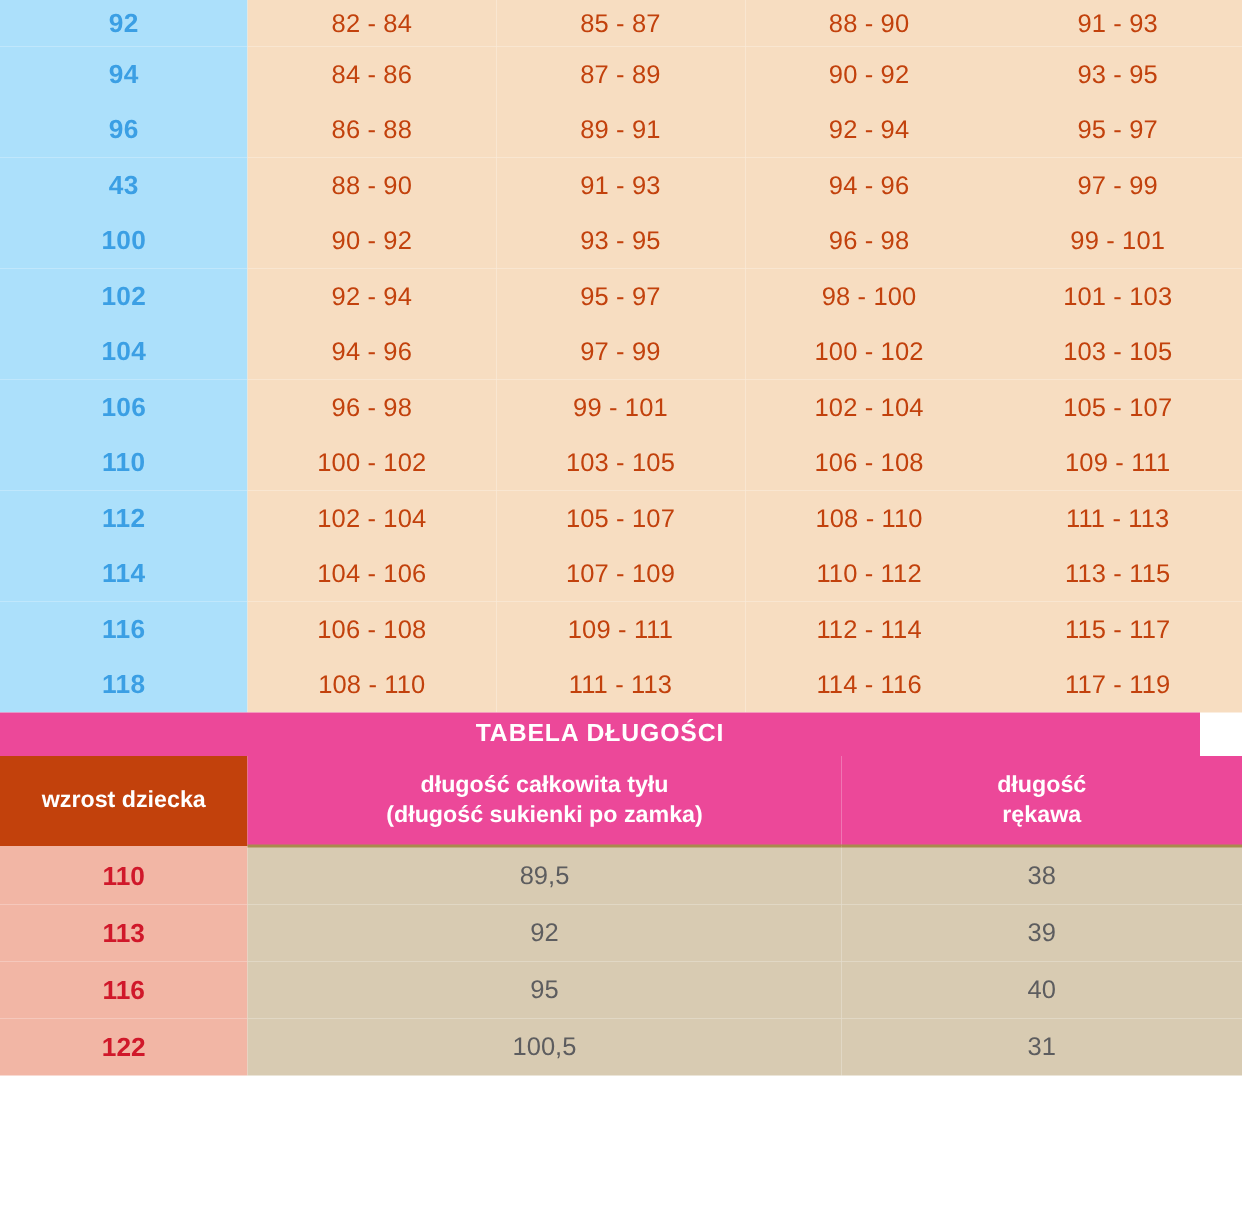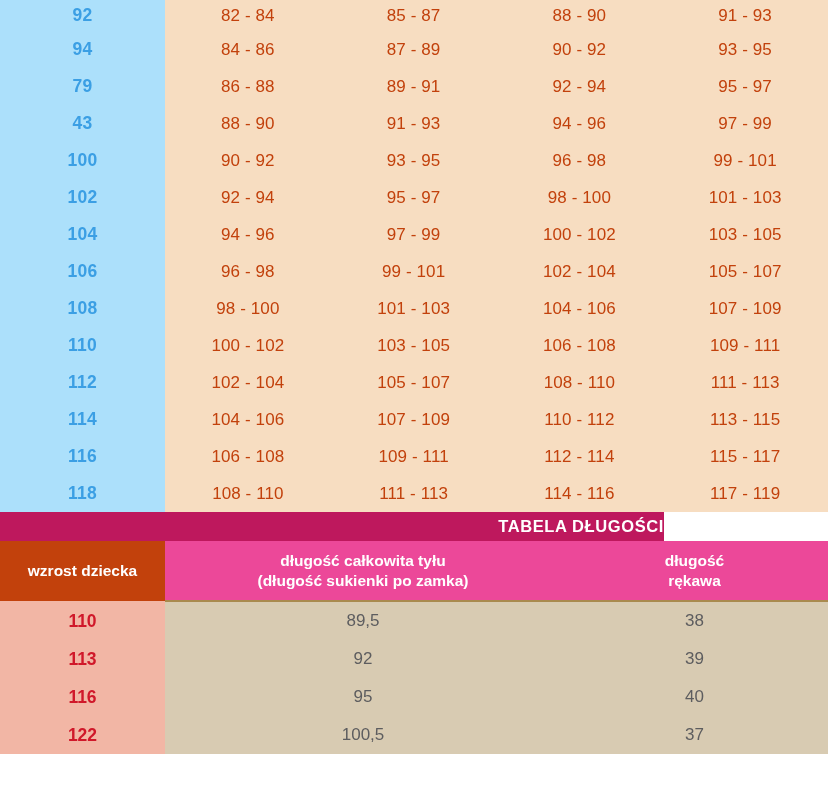--- a/index.html
+++ b/index.html
@@ -51,29 +51,29 @@
     background: #f7ddc1;
     color: #c2410c;
     font-weight: normal;
     letter-spacing: 0.1px;
   }
   
   .meas-table tr.row-clip td { height: 31px; line-height: 31px; }
 
   
   .banner {
-    background: #be185d;
+    background: #ec4899;
     color: #ffffff;
-    text-align: right;
+    text-align: center;
     font-weight: bold;
     font-size: 16.5px;
     letter-spacing: 0.6px;
     height: 29px;
     line-height: 29px;
-    width: 664px;
+    width: 800px;
   }
 
   
   .len-table {
     width: 828px;
     border-collapse: collapse;
     table-layout: fixed;
   }
   .len-table col.l-height { width: 165px; }
   .len-table col.l-total  { width: 396px; }
@@ -140,21 +140,21 @@
 
       <tr>
         <td class="height-cell">94</td>
         <td class="data-cell">84 - 86</td>
         <td class="data-cell">87 - 89</td>
         <td class="data-cell">90 - 92</td>
         <td class="data-cell">93 - 95</td>
       </tr>
 
       <tr>
-        <td class="height-cell">79</td>
+        <td class="height-cell">96</td>
         <td class="data-cell">86 - 88</td>
         <td class="data-cell">89 - 91</td>
         <td class="data-cell">92 - 94</td>
         <td class="data-cell">95 - 97</td>
       </tr>
 
       <tr>
         <td class="height-cell">43</td>
         <td class="data-cell">88 - 90</td>
         <td class="data-cell">91 - 93</td>
@@ -187,27 +187,20 @@
       </tr>
 
       <tr>
         <td class="height-cell">106</td>
         <td class="data-cell">96 - 98</td>
         <td class="data-cell">99 - 101</td>
         <td class="data-cell">102 - 104</td>
         <td class="data-cell">105 - 107</td>
       </tr>
 
-      <tr>
-        <td class="height-cell">108</td>
-        <td class="data-cell">98 - 100</td>
-        <td class="data-cell">101 - 103</td>
-        <td class="data-cell">104 - 106</td>
-        <td class="data-cell">107 - 109</td>
-      </tr>
 
       <tr>
         <td class="height-cell">110</td>
         <td class="data-cell">100 - 102</td>
         <td class="data-cell">103 - 105</td>
         <td class="data-cell">106 - 108</td>
         <td class="data-cell">109 - 111</td>
       </tr>
 
       <tr>
@@ -283,19 +276,19 @@
       <tr>
         <td class="len-height">116</td>
         <td class="len-val">95</td>
         <td class="len-val">40</td>
       </tr>
 
 
       <tr>
         <td class="len-height">122</td>
         <td class="len-val">100,5</td>
-        <td class="len-val">37</td>
+        <td class="len-val">31</td>
       </tr>
 
     </tbody>
   </table>
 
 </div>
 
 </body></html>

